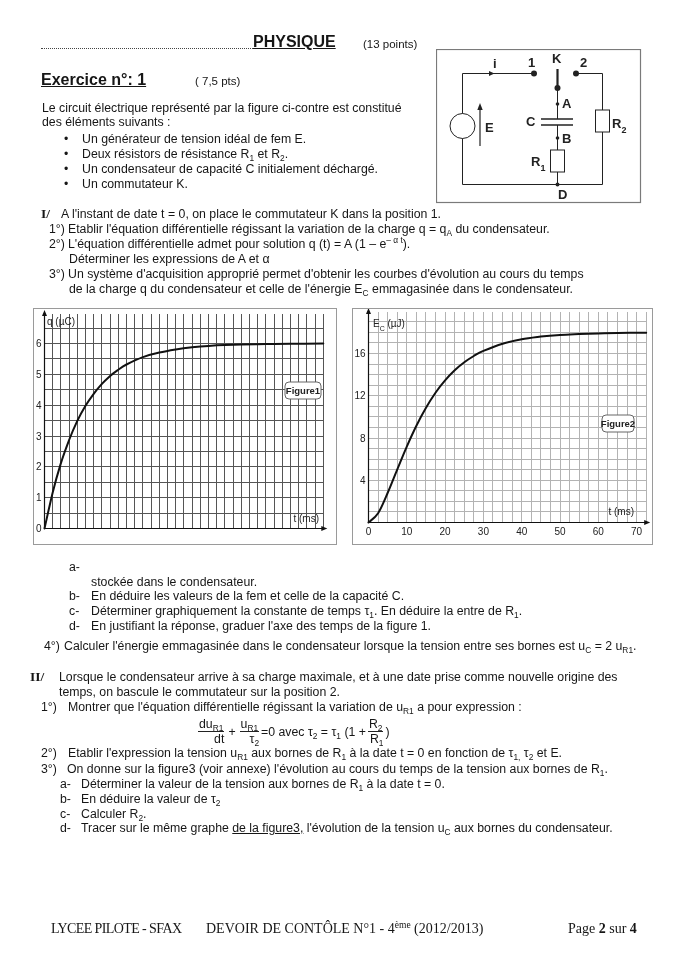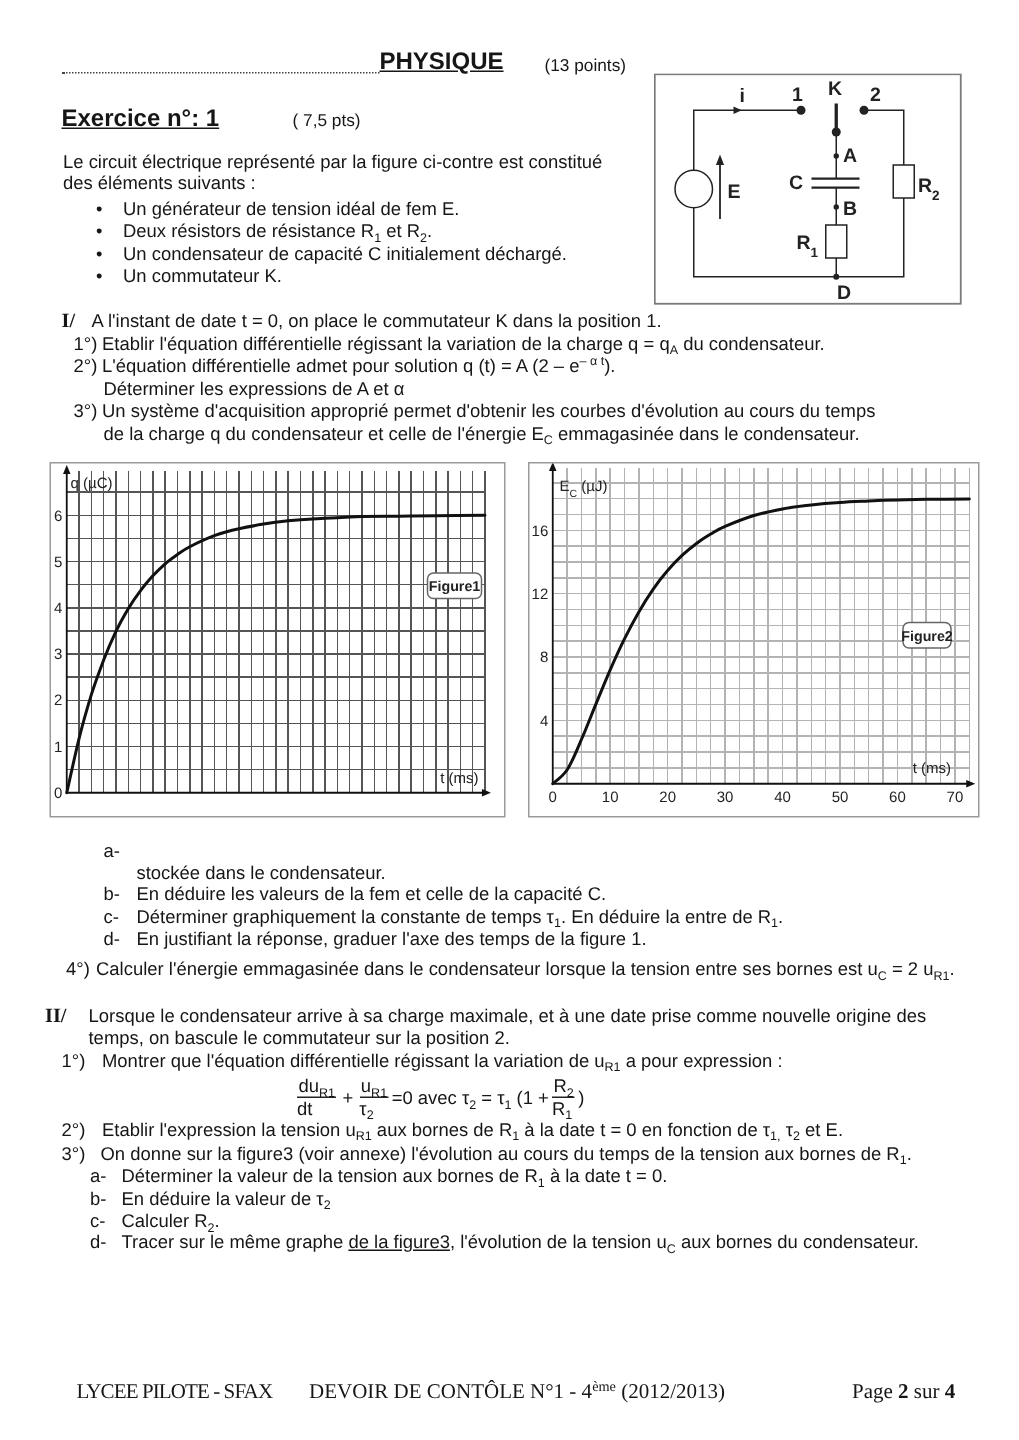--- a/index.html
+++ b/index.html
@@ -13,21 +13,21 @@
 .rule{position:absolute;left:41px;top:48px;width:212px;border-top:1px dotted #444}
 .h1{font-weight:bold;font-size:16px;line-height:18px;text-decoration:underline}
 .small{font-size:11.5px}
 .roman{font-family:"Liberation Serif",serif;font-weight:bold;font-size:13.5px}
 .figbox{position:absolute;border:1px solid #9a9a9a;background:#fff}
 .figbox svg{display:block}
 .circuit{position:absolute;left:436px;top:49px}
 .circuit text{font-family:"Liberation Sans",sans-serif;font-weight:bold;font-size:13px;fill:#222}
 .footer{font-family:"Liberation Serif",serif;font-size:14px;line-height:16px}
 .formula{position:absolute;left:196px;top:718px;height:28px;display:flex;align-items:center;white-space:nowrap;font-size:12.3px}
-.frac{display:inline-flex;flex-direction:column;align-items:flex-start;margin:0 2px}
+.frac{display:inline-flex;flex-direction:column;align-items:flex-end;margin:0 2px}
 .frac .num{border-bottom:1px solid #222;padding:0 1px;line-height:13px}
 .frac .den{line-height:13px;padding-top:1px}
 .op{margin:0 2px}
 </style>
 </head>
 <body>
 
 <div class="page">
 
   <div class="rule"></div>
@@ -83,21 +83,21 @@
     <text x="49" y="83">E</text>
     <text x="95" y="117"><tspan>R</tspan><tspan baseline-shift="sub" font-size="9">1</tspan></text>
     <text x="176" y="79"><tspan>R</tspan><tspan baseline-shift="sub" font-size="9">2</tspan></text>
   </svg>
 
   <div class="t roman" style="left:41px;top:207px">I/</div>
   <div class="t" style="left:61px;top:207px">A l'instant de date t = 0, on place le commutateur K dans la position 1.</div>
   <div class="t" style="left:49px;top:222px">1°)</div>
   <div class="t" style="left:68px;top:222px"><span>Etablir l'équation différentielle régissant la variation de la charge q = q</span><sub>A</sub><span> du condensateur.</span></div>
   <div class="t" style="left:49px;top:237px">2°)</div>
-  <div class="t" style="left:68px;top:237px"><span>L'équation différentielle admet pour solution q (t) = A (2 – e</span><sup>– α t</sup><span>).</span></div>
+  <div class="t" style="left:68px;top:237px"><span>L'équation différentielle admet pour solution q (t) = A (1 – e</span><sup>– α t</sup><span>).</span></div>
   <div class="t" style="left:69px;top:252px">Déterminer les expressions de A et α</div>
   <div class="t" style="left:49px;top:267px">3°)</div>
   <div class="t" style="left:69px;top:282px"><span>de la charge q du condensateur et celle de l'énergie E</span><sub>C</sub><span> emmagasinée dans le condensateur.</span></div>
   <div class="t" style="left:68px;top:267px">Un système d'acquisition approprié permet d'obtenir les courbes d'évolution au cours du temps</div>
 
   <div class="figbox" style="left:33px;top:308px;width:304px;height:237px">
     <svg width="302" height="235" viewBox="0 0 302 235">
         <g shape-rendering="crispEdges">
           <line x1="18.7" y1="5" x2="18.7" y2="219.5" stroke="#555" stroke-width="1"></line>
           <line x1="26.9" y1="5" x2="26.9" y2="219.5" stroke="#555" stroke-width="1"></line>

